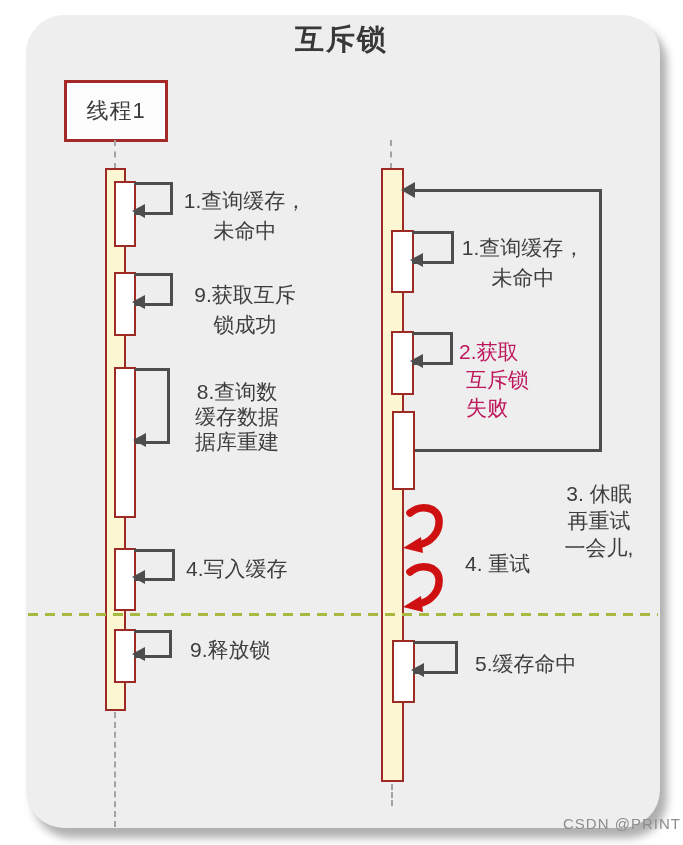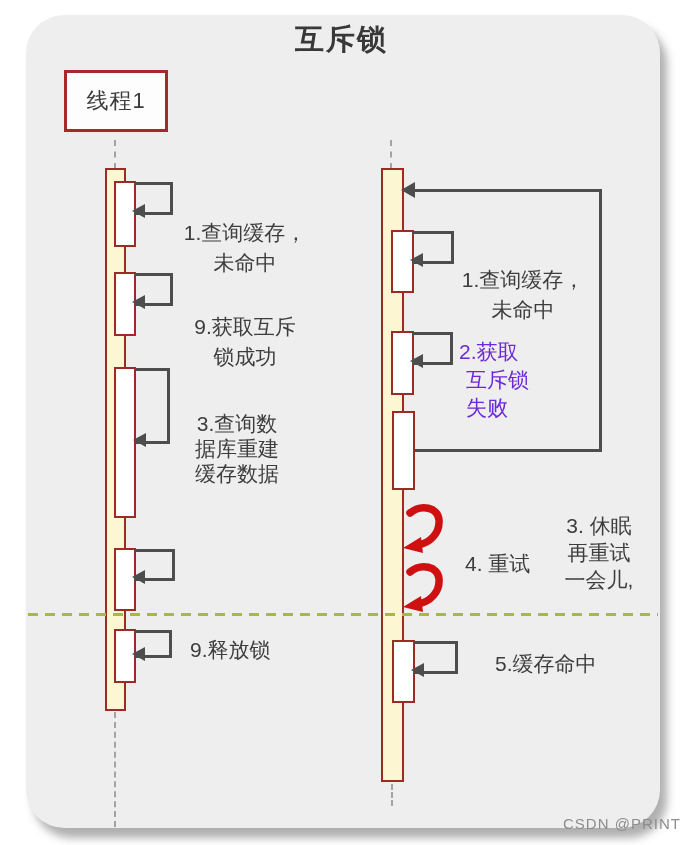--- a/index.html
+++ b/index.html
@@ -12,41 +12,41 @@
   .hdr{position:absolute;width:104px;height:62px;background:#fdfdfd;border:3px solid #a32a28;
        box-sizing:border-box;display:flex;align-items:center;justify-content:center;
        font-size:22px;color:#3c3c3c;letter-spacing:1px;}
   .vdash{position:absolute;width:0;border-left:2px dashed #a3a3a3;}
   .mainbar{position:absolute;background:#fdf6d2;border:2.5px solid #9e2a26;box-sizing:border-box;}
   .act{position:absolute;background:#ffffff;border:2.5px solid #9e2a26;box-sizing:border-box;}
   .loop{position:absolute;border:3px solid #4d4d4d;border-left:none;box-sizing:border-box;}
   .ah-left{position:absolute;width:0;height:0;border-top:7px solid transparent;
            border-bottom:7px solid transparent;border-right:13px solid #4d4d4d;}
   .lbl{position:absolute;font-size:21px;color:#3d3d3d;line-height:30px;white-space:nowrap;}
-  .center{text-align:center;margin-top:32px;}
+  .center{text-align:center;}
   .lh25{line-height:25px;}
   .lh27{line-height:27px;}
   .lh28{line-height:28px;}
-  .orange{color:#6d28d9;}
+  .orange{color:#be185d;}
   .indent{padding-left:7px;}
   .divider{position:absolute;height:3px;
            background:repeating-linear-gradient(to right,#a9b83e 0 10px,transparent 10px 17px);}
   .retryrect{position:absolute;border:3px solid #4d4d4d;border-left:none;box-sizing:border-box;}
   .curl{position:absolute;}
   .watermark{position:absolute;font-size:15px;color:#8d8d8d;letter-spacing:1px;white-space:nowrap;}
 </style>
 </head>
 <body>
 
 <div class="stage">
   <div class="card"></div>
 
   <div class="title">互斥锁</div>
 
-  <div class="hdr" style="left:64px;top:70px;">
+  <div class="hdr" style="left:64px;top:80px;">
     <span>线程1</span>
   </div>
   <div class="vdash" style="left:114px;top:140px;height:29px;"></div>
   <div class="mainbar" style="left:105px;top:168px;width:21px;height:543px;"></div>
 
   <div class="act" style="left:114px;top:181px;width:22px;height:66px;"></div>
   <div class="act" style="left:114px;top:272px;width:22px;height:64px;"></div>
   <div class="act" style="left:114px;top:367px;width:22px;height:151px;"></div>
   <div class="act" style="left:114px;top:548px;width:22px;height:63px;"></div>
   <div class="act" style="left:114px;top:629px;width:22px;height:54px;"></div>
@@ -64,24 +64,25 @@
 
   <div class="lbl center" style="left:183px;top:186px;width:124px;">
     <div>1.查询缓存，</div>
     <div>未命中</div>
   </div>
   <div class="lbl center" style="left:183px;top:280px;width:124px;">
     <div>9.获取互斥</div>
     <div>锁成功</div>
   </div>
   <div class="lbl center lh25" style="left:186px;top:379px;width:102px;">
-    <div>3.查询数</div>
+    <div>8.查询数</div>
+    <div>缓存数据</div>
     <div>据库重建</div>
-    <div>缓存数据</div>
   </div>
+  <div class="lbl" style="left:186px;top:554px;">4.写入缓存</div>
   <div class="lbl" style="left:190px;top:635px;">9.释放锁</div>
 
   <div class="vdash" style="left:114px;top:712px;height:115px;"></div>
 
   <div class="vdash" style="left:390px;top:140px;height:29px;"></div>
   <div class="mainbar" style="left:381px;top:168px;width:23px;height:614px;"></div>
 
   <div class="retryrect" style="left:413px;top:189px;width:189px;height:263px;"></div>
   <div class="ah-left" style="left:401px;top:182px;border-top-width:8px;border-bottom-width:8px;border-right-width:14px;"></div>
 
@@ -114,20 +115,20 @@
     <div>2.获取</div>
     <div class="indent">互斥锁</div>
     <div class="indent">失败</div>
   </div>
   <div class="lbl center lh27" style="left:556px;top:480px;width:86px;">
     <div>3. 休眠</div>
     <div>再重试</div>
     <div>一会儿,</div>
   </div>
   <div class="lbl" style="left:465px;top:549px;">4. 重试</div>
-  <div class="lbl" style="left:495px;top:649px;">5.缓存命中</div>
+  <div class="lbl" style="left:475px;top:649px;">5.缓存命中</div>
 
   <div class="vdash" style="left:391px;top:784px;height:22px;"></div>
 
   <div class="divider" style="left:28px;top:613px;width:630px;"></div>
 
   <div class="watermark" style="left:563px;top:815px;">CSDN @PRINT !</div>
 </div>
 
 </body></html>

